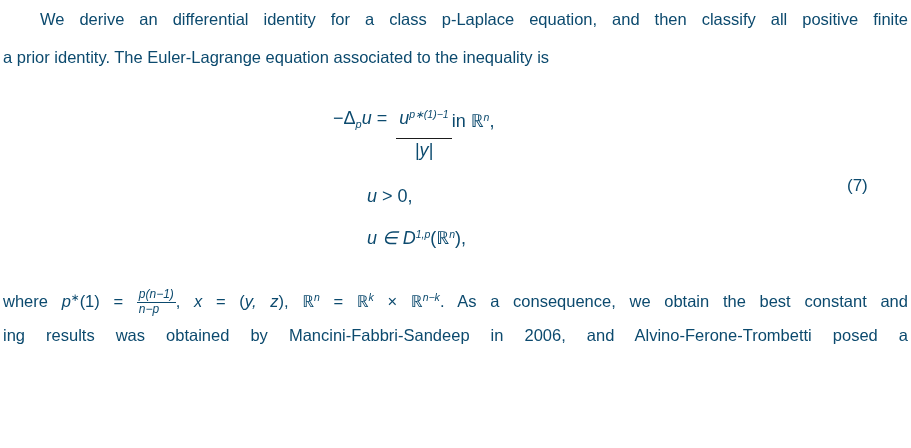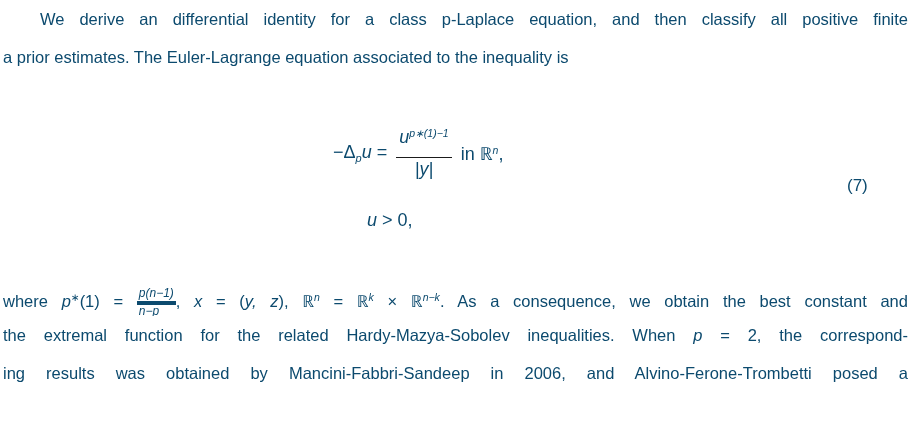--- a/index.html
+++ b/index.html
@@ -17,61 +17,61 @@
   .para-bottom { top: 278px; }
   .tline { line-height: 38px; height: 38px; overflow: hidden; font-size: 16.5px; }
   .just { text-align: justify; text-align-last: justify; }
   .indent { text-indent: 37px; }
   .mi { font-style: italic; }
   .up { font-style: normal; }
   .sp { font-size: 10.5px; vertical-align: 6px; }
   .sb { font-size: 11px; vertical-align: -4px; }
 
   .eq1 {
-    position: absolute; left: 333px; top: 124px; height: 58px;
-    display: flex; align-items: center; font-size: 18px;
+    position: absolute; left: 333px; top: 108px; height: 58px;
+    display: flex; align-items: flex-start; font-size: 18px;
   }
   .frac { display: inline-block; text-align: center; margin-left: 9px; }
   .fr-num { display: block; padding: 0 3px 9px; }
   .fr-den { display: block; border-top: 1.4px solid #1b1b1b; padding: 1px 3px 0; }
-  .eq-in { margin-left: 9px; }
-  .eq2 { position: absolute; left: 367px; top: 186px; font-size: 18px; margin-top: 24px; }
+  .eq-in { }
+  .eq2 { position: absolute; left: 367px; top: 186px; font-size: 18px; }
   .eq3 { position: absolute; left: 367px; top: 225px; font-size: 18px; }
   .eqnum { position: absolute; left: 847px; top: 176px; font-size: 17px; }
 
   .sfrac {
     display: inline-block; text-align: left; vertical-align: middle;
     font-size: 12px; line-height: 1.15; font-style: italic;
   }
   .sfrac .fr-num { padding: 0 2px; }
-  .sfrac .fr-den { border-top: 4px solid #0c4a6e; padding: 0 2px; }
+  .sfrac .fr-den { border-top: 1px solid #0c4a6e; padding: 0 2px; }
 </style>
 </head>
 <body>
 
 <div class="page">
 
   <div class="para para-top">
     <div class="tline just indent">We derive an differential identity for a class p-Laplace equation, and then classify all positive finite</div>
-    <div class="tline">a prior estimates. The Euler-Lagrange equation associated to the inequality is</div>
+    <div class="tline">a prior identity. The Euler-Lagrange equation associated to the inequality is</div>
   </div>
 
   <div class="eq1">
     <span><span class="up">−Δ</span><span class="sb mi">p</span><span class="mi">u</span><span class="up"> = </span></span>
     <span class="frac">
         <span class="fr-num"><span class="mi">u</span><span class="sp mi">p∗(1)−1</span></span>
         <span class="fr-den mi">|y|</span>
       </span>
     <span class="eq-in"><span class="up">in ℝ</span><span class="sp mi">n</span><span class="up">,</span></span>
   </div>
 
   <div class="eq2"><span class="mi">u</span><span class="up"> &gt; 0,</span></div>
 
+  <div class="eq3"><span class="mi">u ∈ D</span><span class="sp mi">1,p</span><span class="up">(ℝ</span><span class="sp mi">n</span><span class="up">),</span></div>
 
   <div class="eqnum">(7)</div>
 
   <div class="para para-bottom">
     <div class="tline just"><span class="up">where </span><span class="mi">p</span><span class="sp up">∗</span><span class="up">(1) = </span><span class="sfrac"><span class="fr-num">p(n−1)</span><span class="fr-den">n−p</span></span><span class="up">, </span><span class="mi">x</span><span class="up"> = (</span><span class="mi">y, z</span><span class="up">), ℝ</span><span class="sp mi">n</span><span class="up"> = ℝ</span><span class="sp mi">k</span><span class="up"> × ℝ</span><span class="sp mi">n−k</span><span class="up">. As a consequence, we obtain the best constant and</span></div>
-    <div class="tline just"><span class="up">the extremal function for the related Hardy-Mazya-Sobolev inequalities. When </span><span class="mi">p</span><span class="up"> = 2, the correspond-</span></div>
     <div class="tline just">ing results was obtained by Mancini-Fabbri-Sandeep in 2006, and Alvino-Ferone-Trombetti posed a</div>
   </div>
 
 </div>
 
 </body></html>

